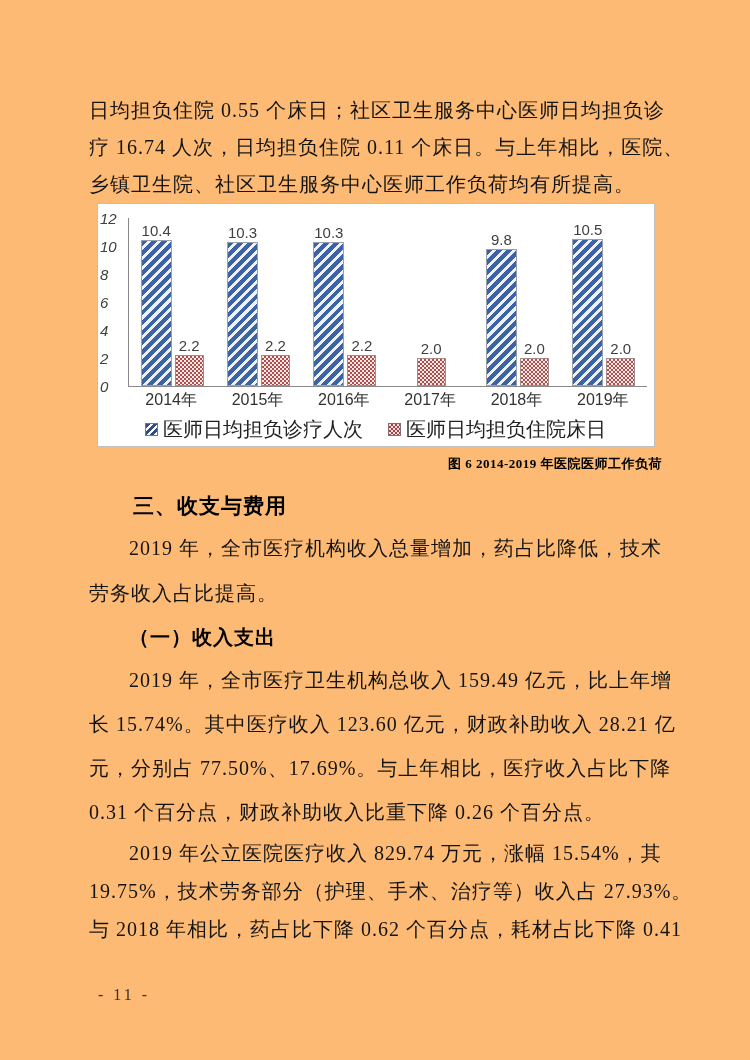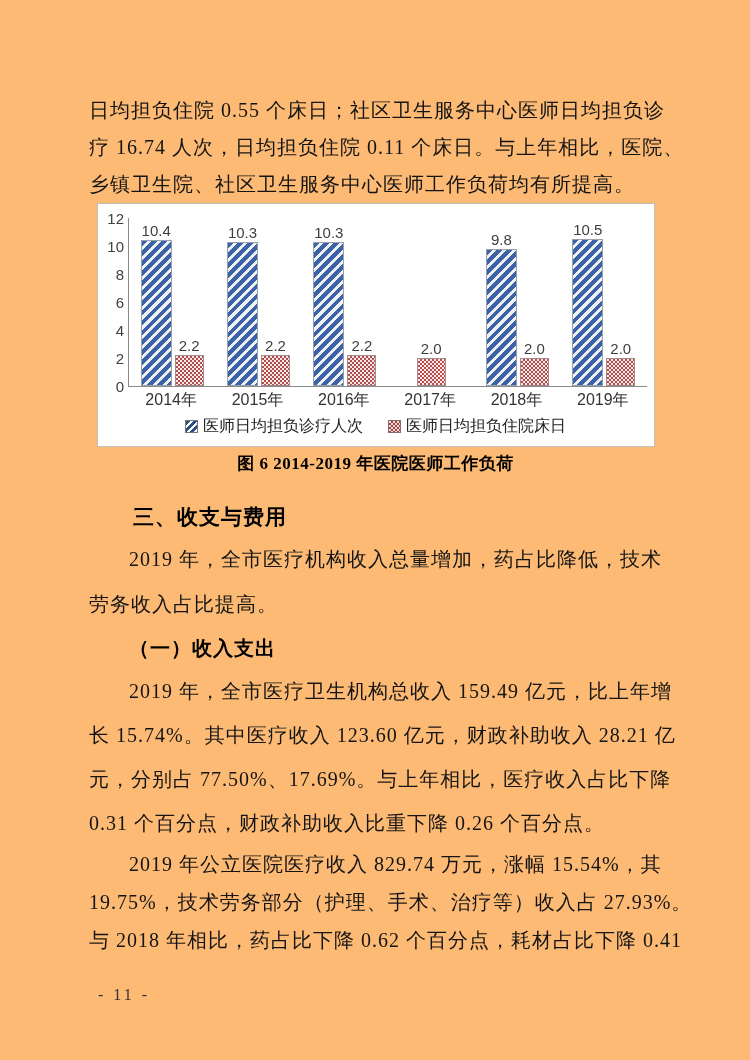--- a/index.html
+++ b/index.html
@@ -10,54 +10,54 @@
   
   .para{font-size:20px;letter-spacing:1px;}
   .tline{white-space:nowrap;}
   .intro .tline{line-height:37px;}
   .lh45 .tline{line-height:45px;}
   .lh44 .tline{line-height:44px;}
   .lh38 .tline{line-height:38px;}
   .tline.ind{text-indent:2em;}
 
   .h3{font-family:"Liberation Sans",sans-serif;font-weight:bold;font-size:21px;
-      line-height:40px;margin-top:20px;text-indent:2.1em;letter-spacing:1px;color:#000;}
+      line-height:40px;margin-top:9px;text-indent:2.1em;letter-spacing:1px;color:#000;}
   .h4{font-family:"Liberation Sans",sans-serif;font-weight:bold;font-size:20px;
       line-height:42px;text-indent:2em;letter-spacing:1px;color:#000;}
 
   
   .chart-box{box-sizing:border-box;width:558px;height:244px;margin-left:8px;
              border:1px solid #bfbfbf;position:relative;background:#fff;
              font-family:"Liberation Sans",sans-serif;}
-  .yt{position:absolute;left:2px;width:24px;text-align:right;font-size:15px;color:#404040;}
+  .yt{position:absolute;left:2px;width:24px;text-align:left;font-size:15px;color:#404040;font-style:italic;}
   .plot{position:absolute;left:30px;top:14px;width:518px;height:168px;
         border-left:1px solid #898989;border-bottom:1px solid #898989;
         display:flex;box-sizing:content-box;}
   .group{flex:1;display:flex;align-items:flex-end;justify-content:center;gap:3px;}
   .bar-col{display:flex;flex-direction:column;align-items:center;justify-content:flex-end;}
   .val{font-size:15px;color:#3f3f3f;margin-bottom:1px;}
   .bar{box-sizing:border-box;}
   .bar.b1{width:31px;border:1px solid #98a0ab;
           background:repeating-linear-gradient(135deg,#3c63a8 0 4px,#eff1f4 4px 7px);}
   .bar.b2{width:29px;border:1px solid #a58c8c;background-color:#f6e9e8;
           background-image:repeating-conic-gradient(#b14d4b 0% 25%,#f6e9e8 25% 50%);
           background-size:4px 4px;}
   .xlabels{position:absolute;left:30px;top:186px;width:518px;display:flex;align-items:center;}
   .xl{flex:1;text-align:center;font-size:16px;color:#333;}
   .legend{position:absolute;left:0;right:0;top:212px;display:flex;
-          justify-content:center;gap:26px;font-size:16px;color:#222;}
+          justify-content:center;gap:26px;font-size:20px;color:#222;}
   .legend-item{display:flex;align-items:center;gap:6px;}
   .swatch{width:11px;height:11px;display:inline-block;}
   .swatch.s1{background:repeating-linear-gradient(135deg,#2e4f86 0 3px,#ffffff 3px 5px);
              outline:1px solid #777;}
   .swatch.s2{background-color:#f1dddd;
              background-image:repeating-conic-gradient(#a04543 0% 25%,#f1dddd 25% 50%);
              background-size:4px 4px;outline:1px solid #8a6a6a;}
 
-  .caption{text-align:center;font-weight:bold;font-size:17px;line-height:26px;
+  .caption{text-align:right;font-weight:bold;font-size:13px;line-height:26px;
            margin-top:4px;letter-spacing:.5px;color:#000;}
 
   .footer{position:absolute;left:98px;top:986px;font-size:16px;color:#333;letter-spacing:3px;}
 </style>
 </head>
 <body>
 
 <div class="page">
   <div class="content">
 

